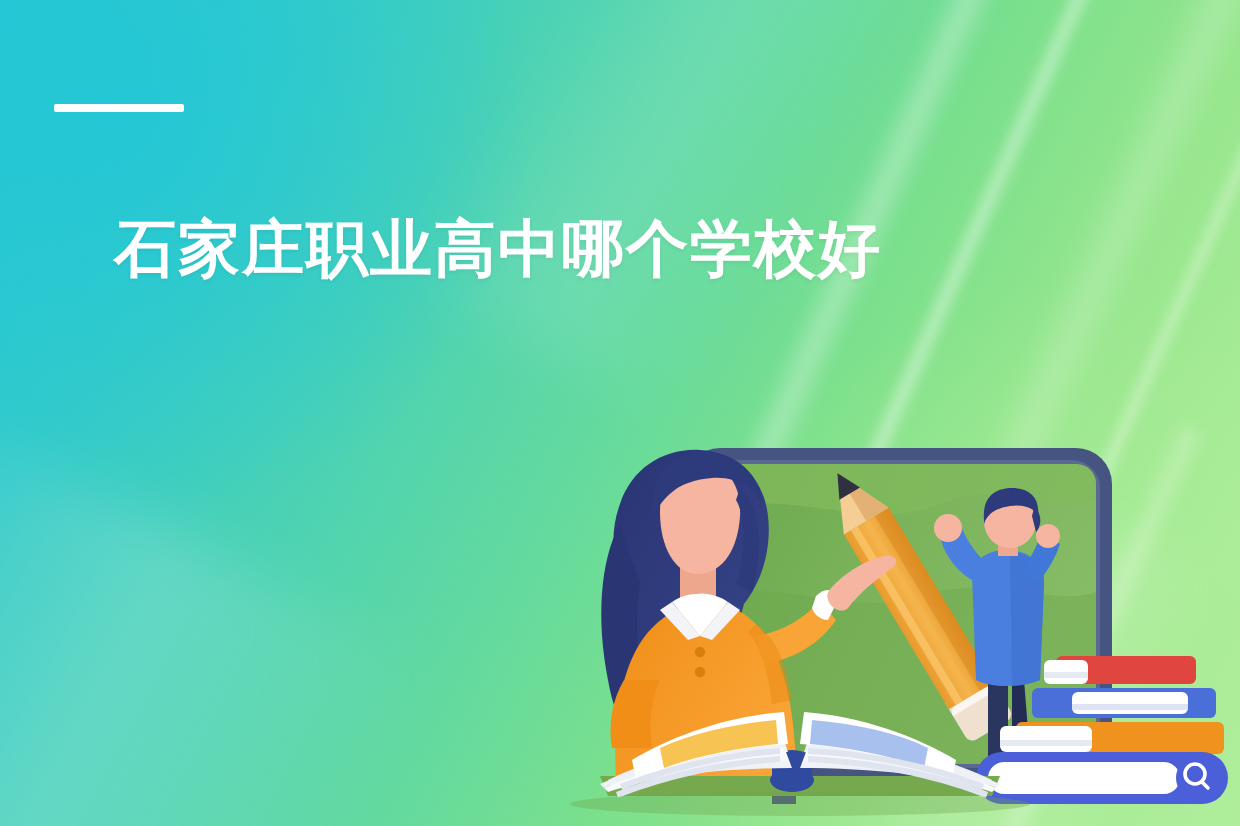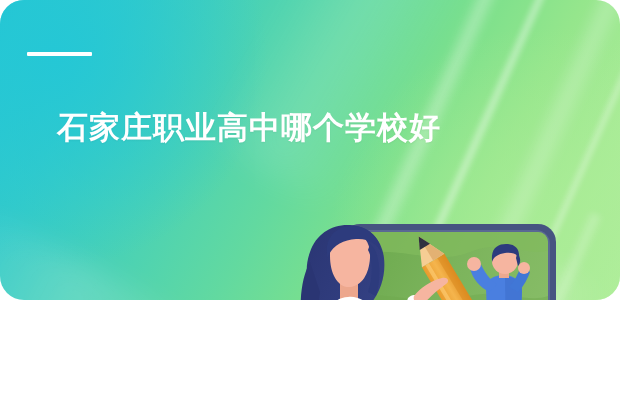--- a/index.html
+++ b/index.html
@@ -3,24 +3,23 @@
 <meta charset="utf-8">
 <style>
   html, body {
     margin: 0;
     padding: 0;
     background: #ffffff;
   }
   #banner {
     position: relative;
     width: 620px;
-    height: 300px;
+    height: 413px;
     overflow: hidden;
-    font-family: Liberation Sans, sans-serif;
-    border-radius: 24px;
+    font-family: Liberation Mono, monospace;
   }
   
   .bg-base {
     position: absolute;
     inset: 0;
     background: linear-gradient(118deg,
         #25c6d4 0%,
         #35cbc8 16%,
         #4bd2b4 33%,
         #62d9a0 48%,

